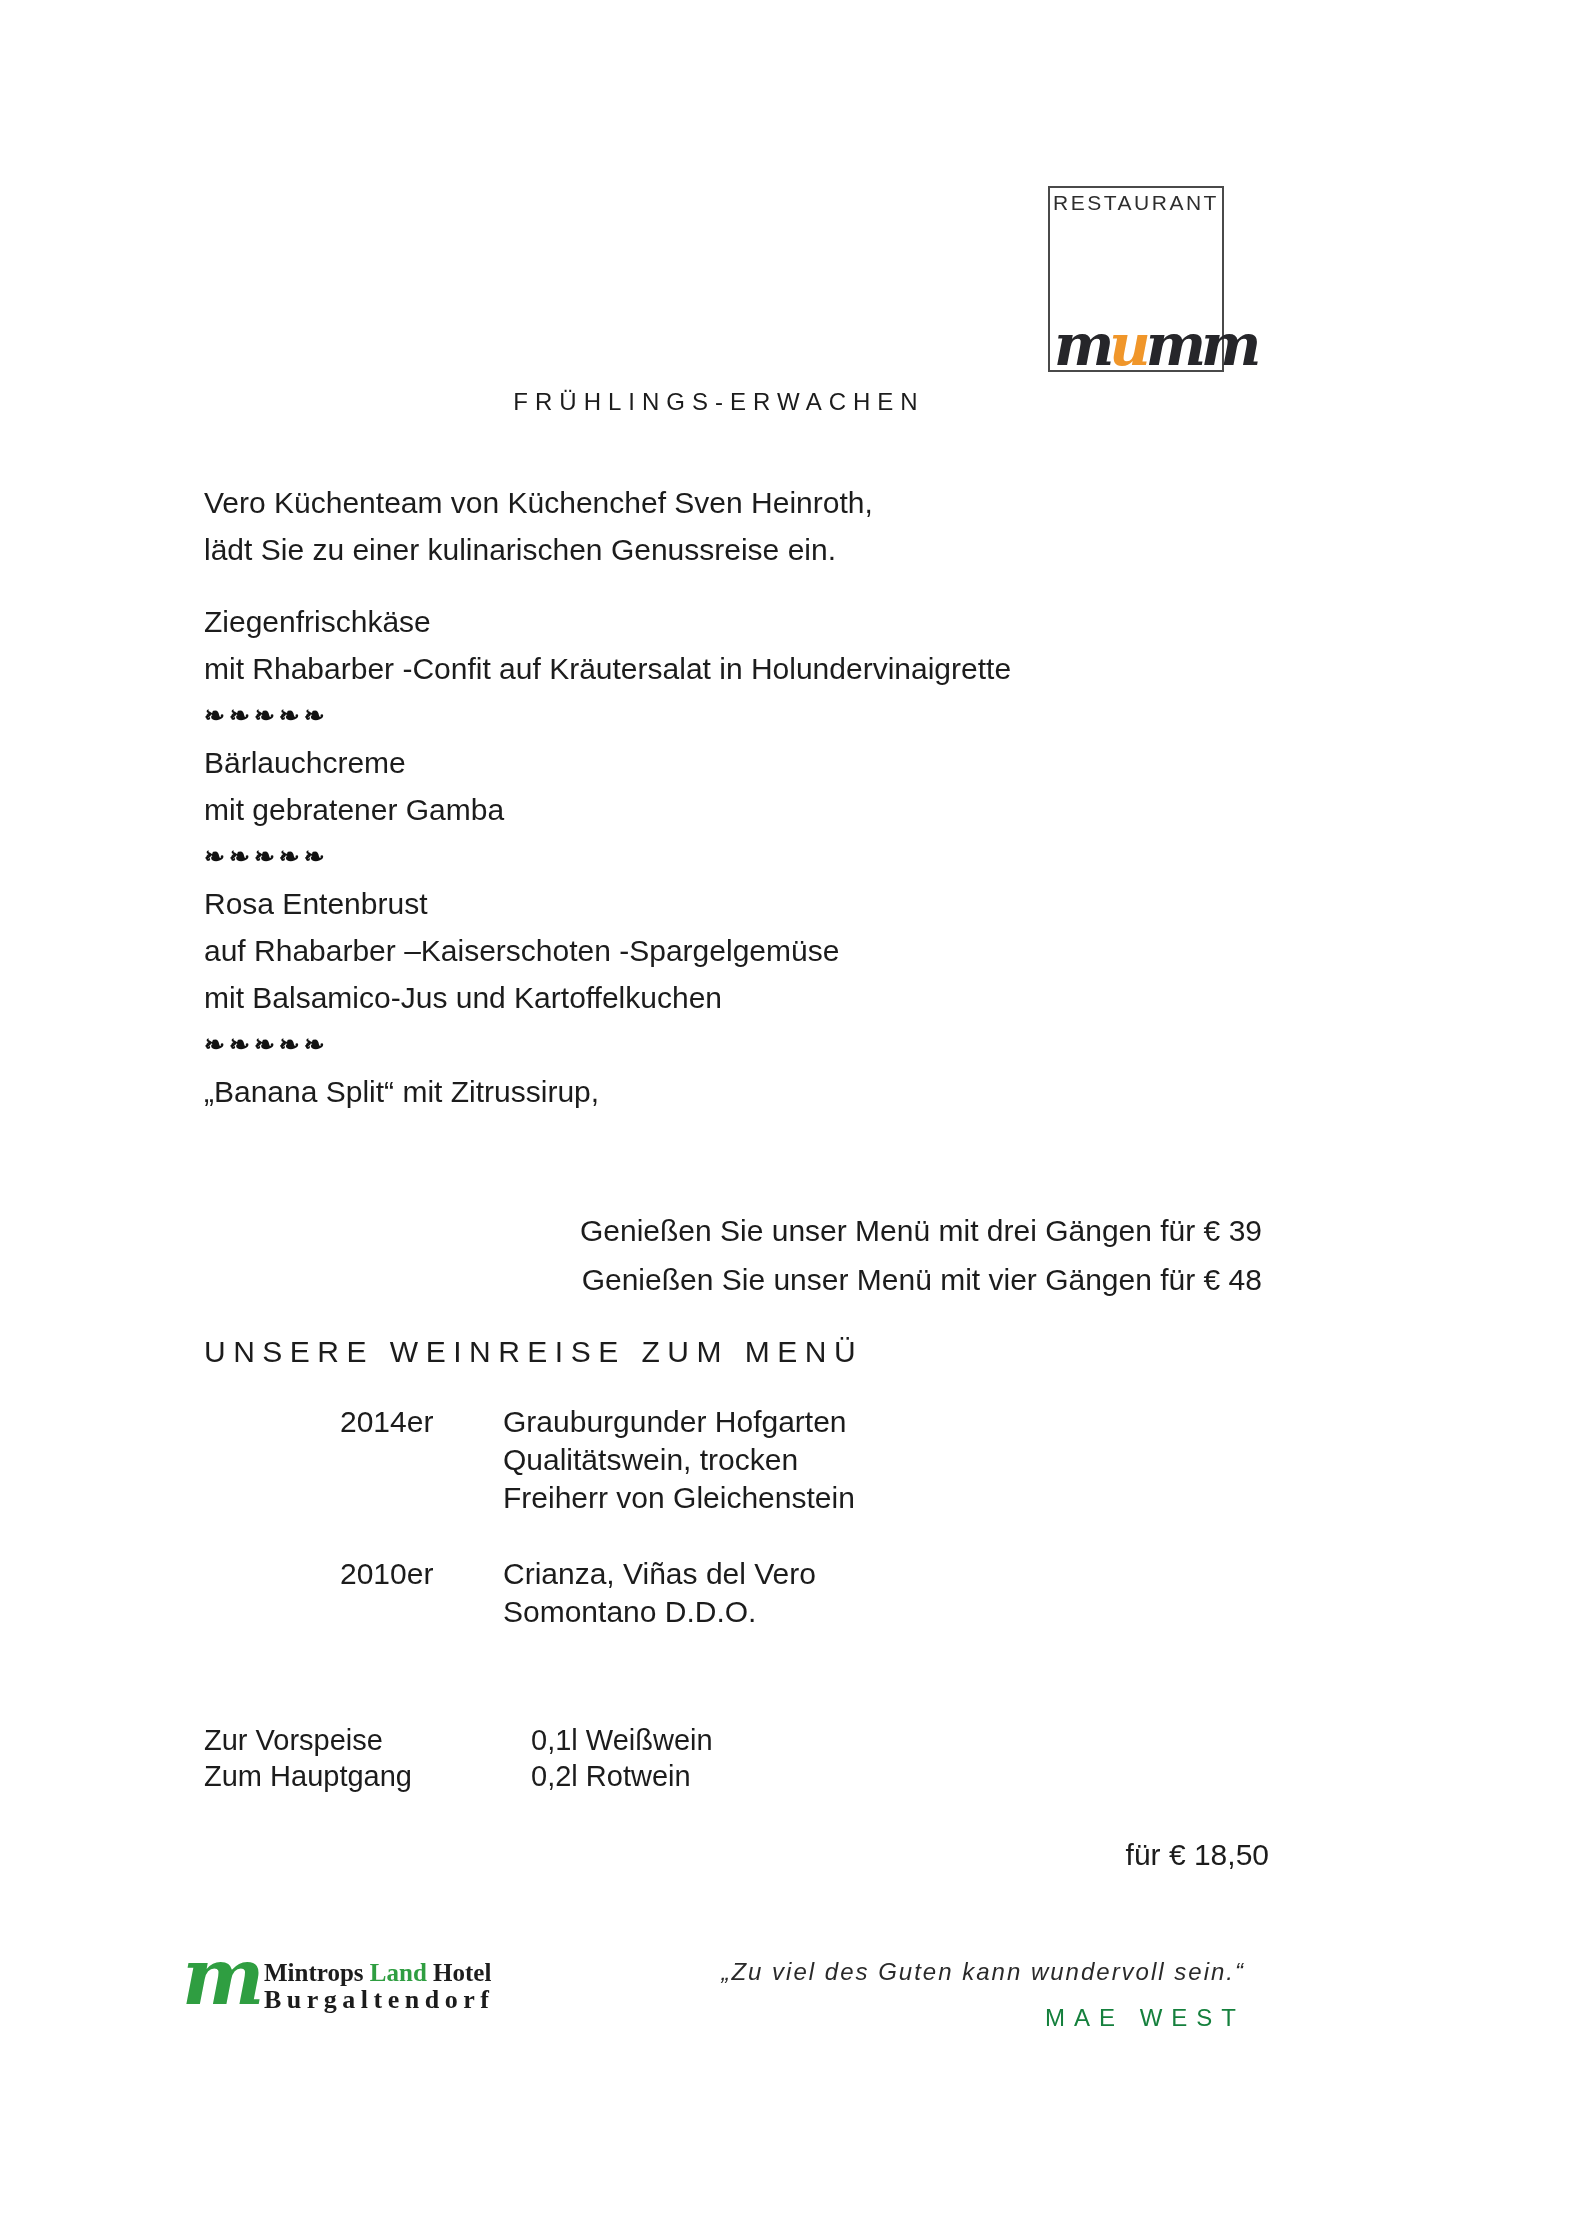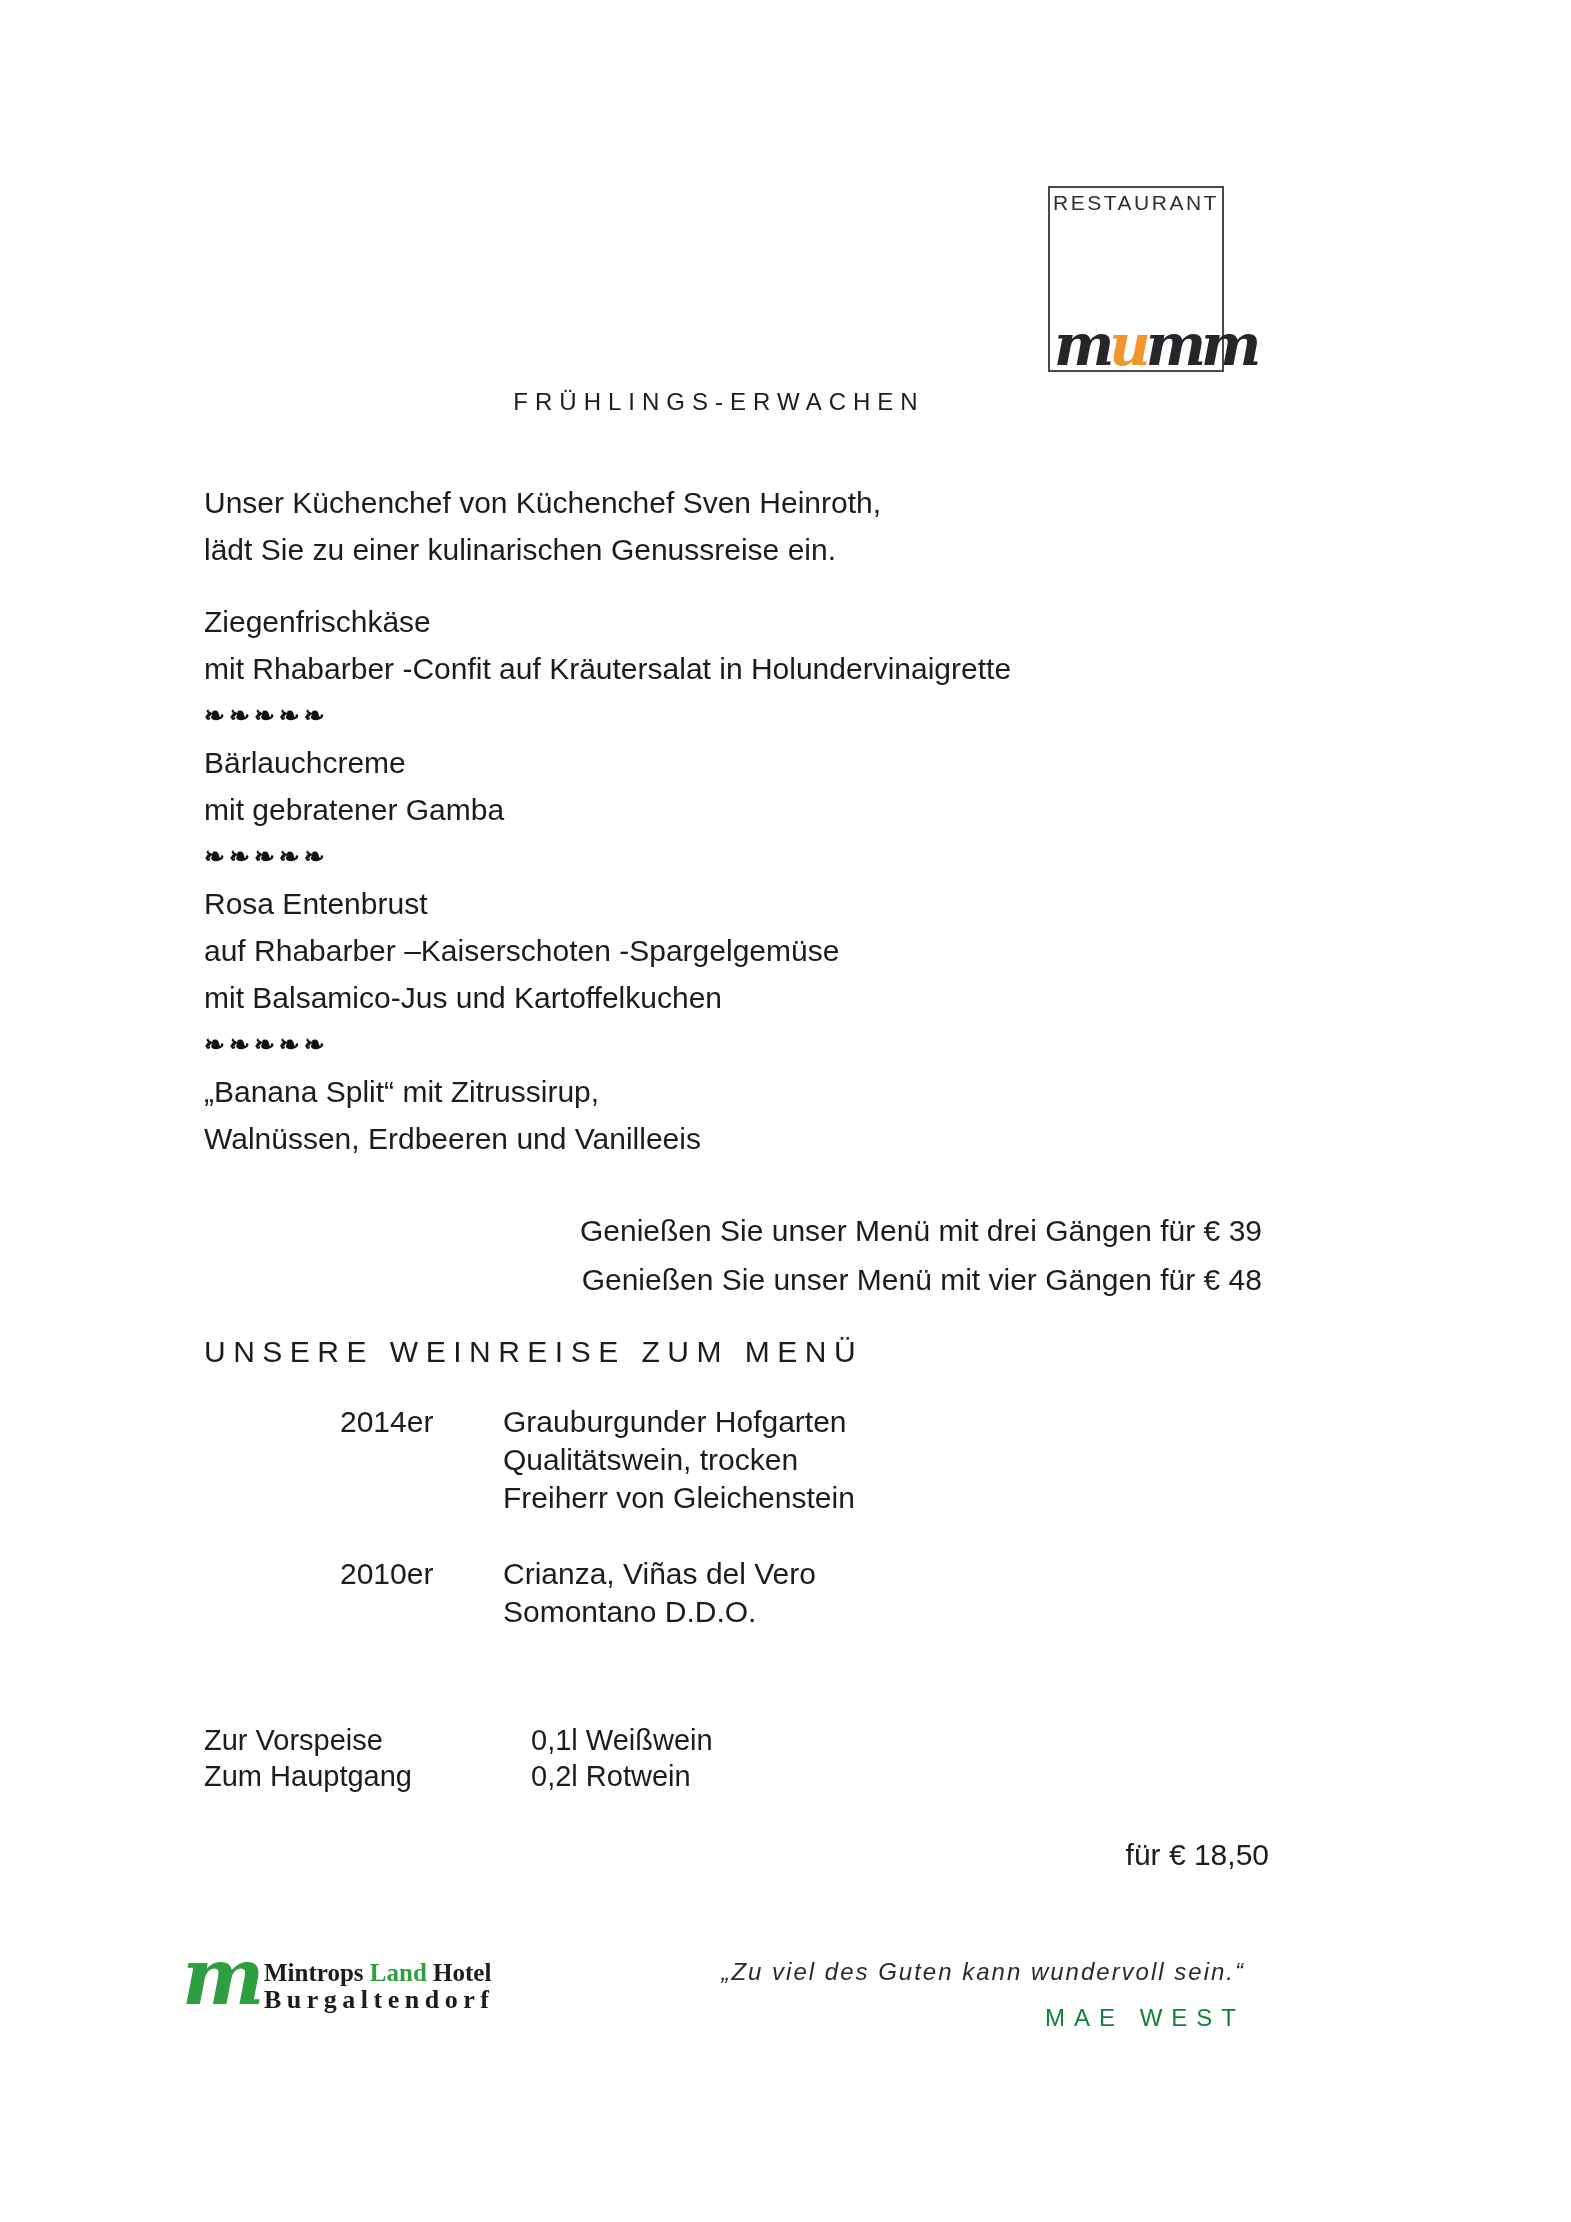--- a/index.html
+++ b/index.html
@@ -158,37 +158,36 @@
 <div class="page">
 
   <div class="abs logo-box">
     <div class="logo-top">RESTAURANT</div>
     <div class="logo-script"><span>m</span><span class="u-accent">u</span><span>mm</span></div>
   </div>
 
   <div class="abs title">FRÜHLINGS-ERWACHEN</div>
 
   <div class="abs intro">
-    <div>Unser Küchenchef von Küchenchef Sven Heinroth,</div>
+    <div>Vero Küchenteam von Küchenchef Sven Heinroth,</div>
     <div>lädt Sie zu einer kulinarischen Genussreise ein.</div>
   </div>
 
   <div class="abs courses">
     <div>Ziegenfrischkäse</div>
     <div>mit Rhabarber -Confit auf Kräutersalat in Holundervinaigrette</div>
     <div class="orn">❧❧❧❧❧</div>
     <div>Bärlauchcreme</div>
     <div>mit gebratener Gamba</div>
     <div class="orn">❧❧❧❧❧</div>
     <div>Rosa Entenbrust</div>
     <div>auf Rhabarber –Kaiserschoten -Spargelgemüse</div>
     <div>mit Balsamico-Jus und Kartoffelkuchen</div>
     <div class="orn">❧❧❧❧❧</div>
     <div>„Banana Split“ mit Zitrussirup,</div>
-    <div>Walnüssen, Erdbeeren und Vanilleeis</div>
   </div>
 
   <div class="abs menu-pricing">
     <div>Genießen Sie unser Menü mit drei Gängen für € 39</div>
     <div>Genießen Sie unser Menü mit vier Gängen für € 48</div>
   </div>
 
   <div class="abs wine-heading">UNSERE WEINREISE ZUM MENÜ</div>
 
   <div class="abs wine-list">

